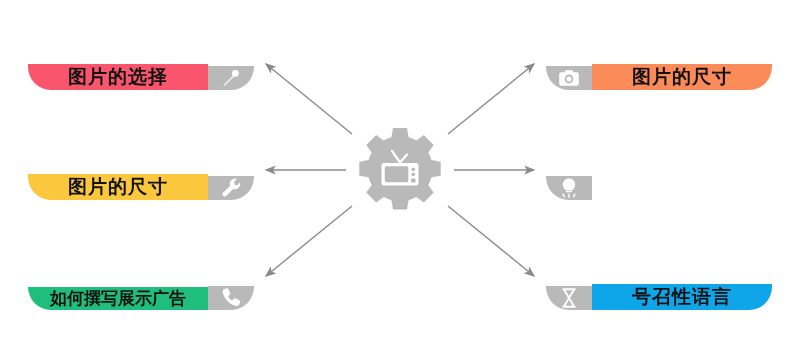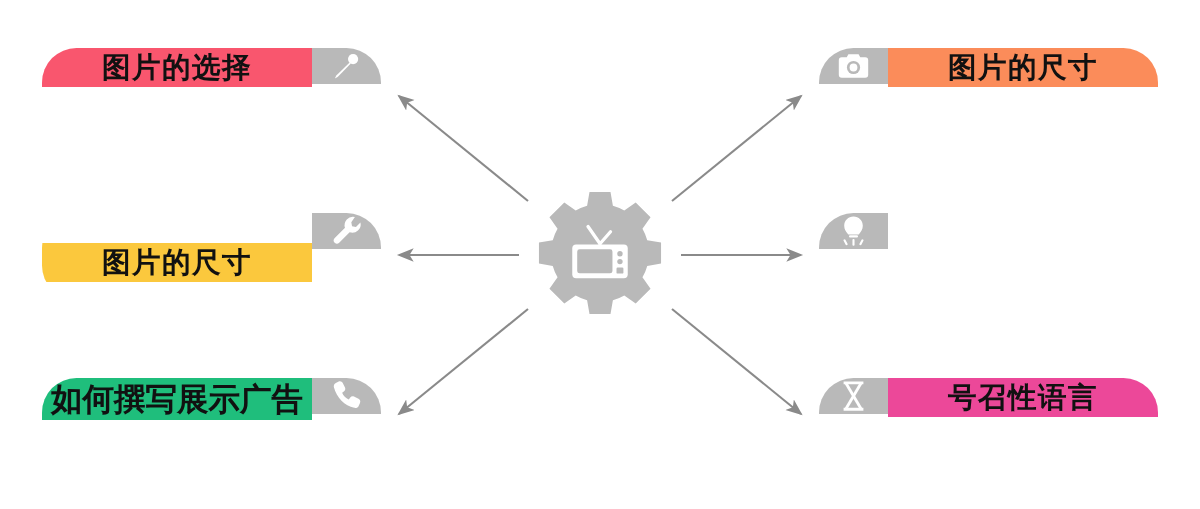--- a/index.html
+++ b/index.html
@@ -15,39 +15,39 @@
     width: 800px;
     height: 339px;
     background: #ffffff;
     overflow: hidden;
   }
 
   
   .pill {
     position: absolute;
     display: flex;
-    align-items: flex-start;
+    align-items: flex-end;
     height: 58px;
     width: 226px;
     border-radius: 23px;
     overflow: hidden;
   }
   .pill-label {
     flex: 1 1 auto;
     display: flex;
     align-items: center;
     justify-content: center;
     color: #111111;
     font-size: 19px;
     font-weight: 700;
     letter-spacing: 1px;
     white-space: nowrap;
   }
   .pill-label.small {
-    font-size: 21px;
+    font-size: 17px;
     letter-spacing: 0px;
   }
   .pill-icon {
     flex: 0 0 46px;
     background: #b9b9b9;
     display: flex;
     align-items: center;
     justify-content: center;
   }
   .pill-icon svg {
@@ -170,21 +170,21 @@
     <div class="pill-icon">
       <svg width="24" height="24" viewBox="0 0 24 24">
         <g stroke="#ffffff" stroke-width="1.9" fill="none" stroke-linejoin="round">
           <path d="M5.4 3.2 H18.6"></path>
           <path d="M5.4 20.8 H18.6"></path>
           <path d="M6.8 3.2 L17.2 20.8"></path>
           <path d="M17.2 3.2 L6.8 20.8"></path>
         </g>
       </svg>
     </div>
-    <div class="pill-label" style="background: #ec4899;">号召性语言</div>
+    <div class="pill-label" style="background: #0ea5e9;">号召性语言</div>
   </div>
 
   <div id="hub">
     <svg width="90" height="90" viewBox="0 0 90 90">
 
       <path fill="#b9b9b9" d="
         M38.0 3.0 h14.0 l1.6 9.2 a33 33 0 0 1 7.6 3.2 l7.6 -5.4 l9.9 9.9 l-5.4 7.6 a33 33 0 0 1 3.2 7.6 l9.2 1.6 v14.0 l-9.2 1.6 a33 33 0 0 1 -3.2 7.6 l5.4 7.6 l-9.9 9.9 l-7.6 -5.4 a33 33 0 0 1 -7.6 3.2 l-1.6 9.2 h-14.0 l-1.6 -9.2 a33 33 0 0 1 -7.6 -3.2 l-7.6 5.4 l-9.9 -9.9 l5.4 -7.6 a33 33 0 0 1 -3.2 -7.6 l-9.2 -1.6 v-14.0 l9.2 -1.6 a33 33 0 0 1 3.2 -7.6 l-5.4 -7.6 l9.9 -9.9 l7.6 5.4 a33 33 0 0 1 7.6 -3.2 z
       "></path>
 
       <g stroke="#ffffff" stroke-width="2.2" stroke-linecap="round" fill="none">

